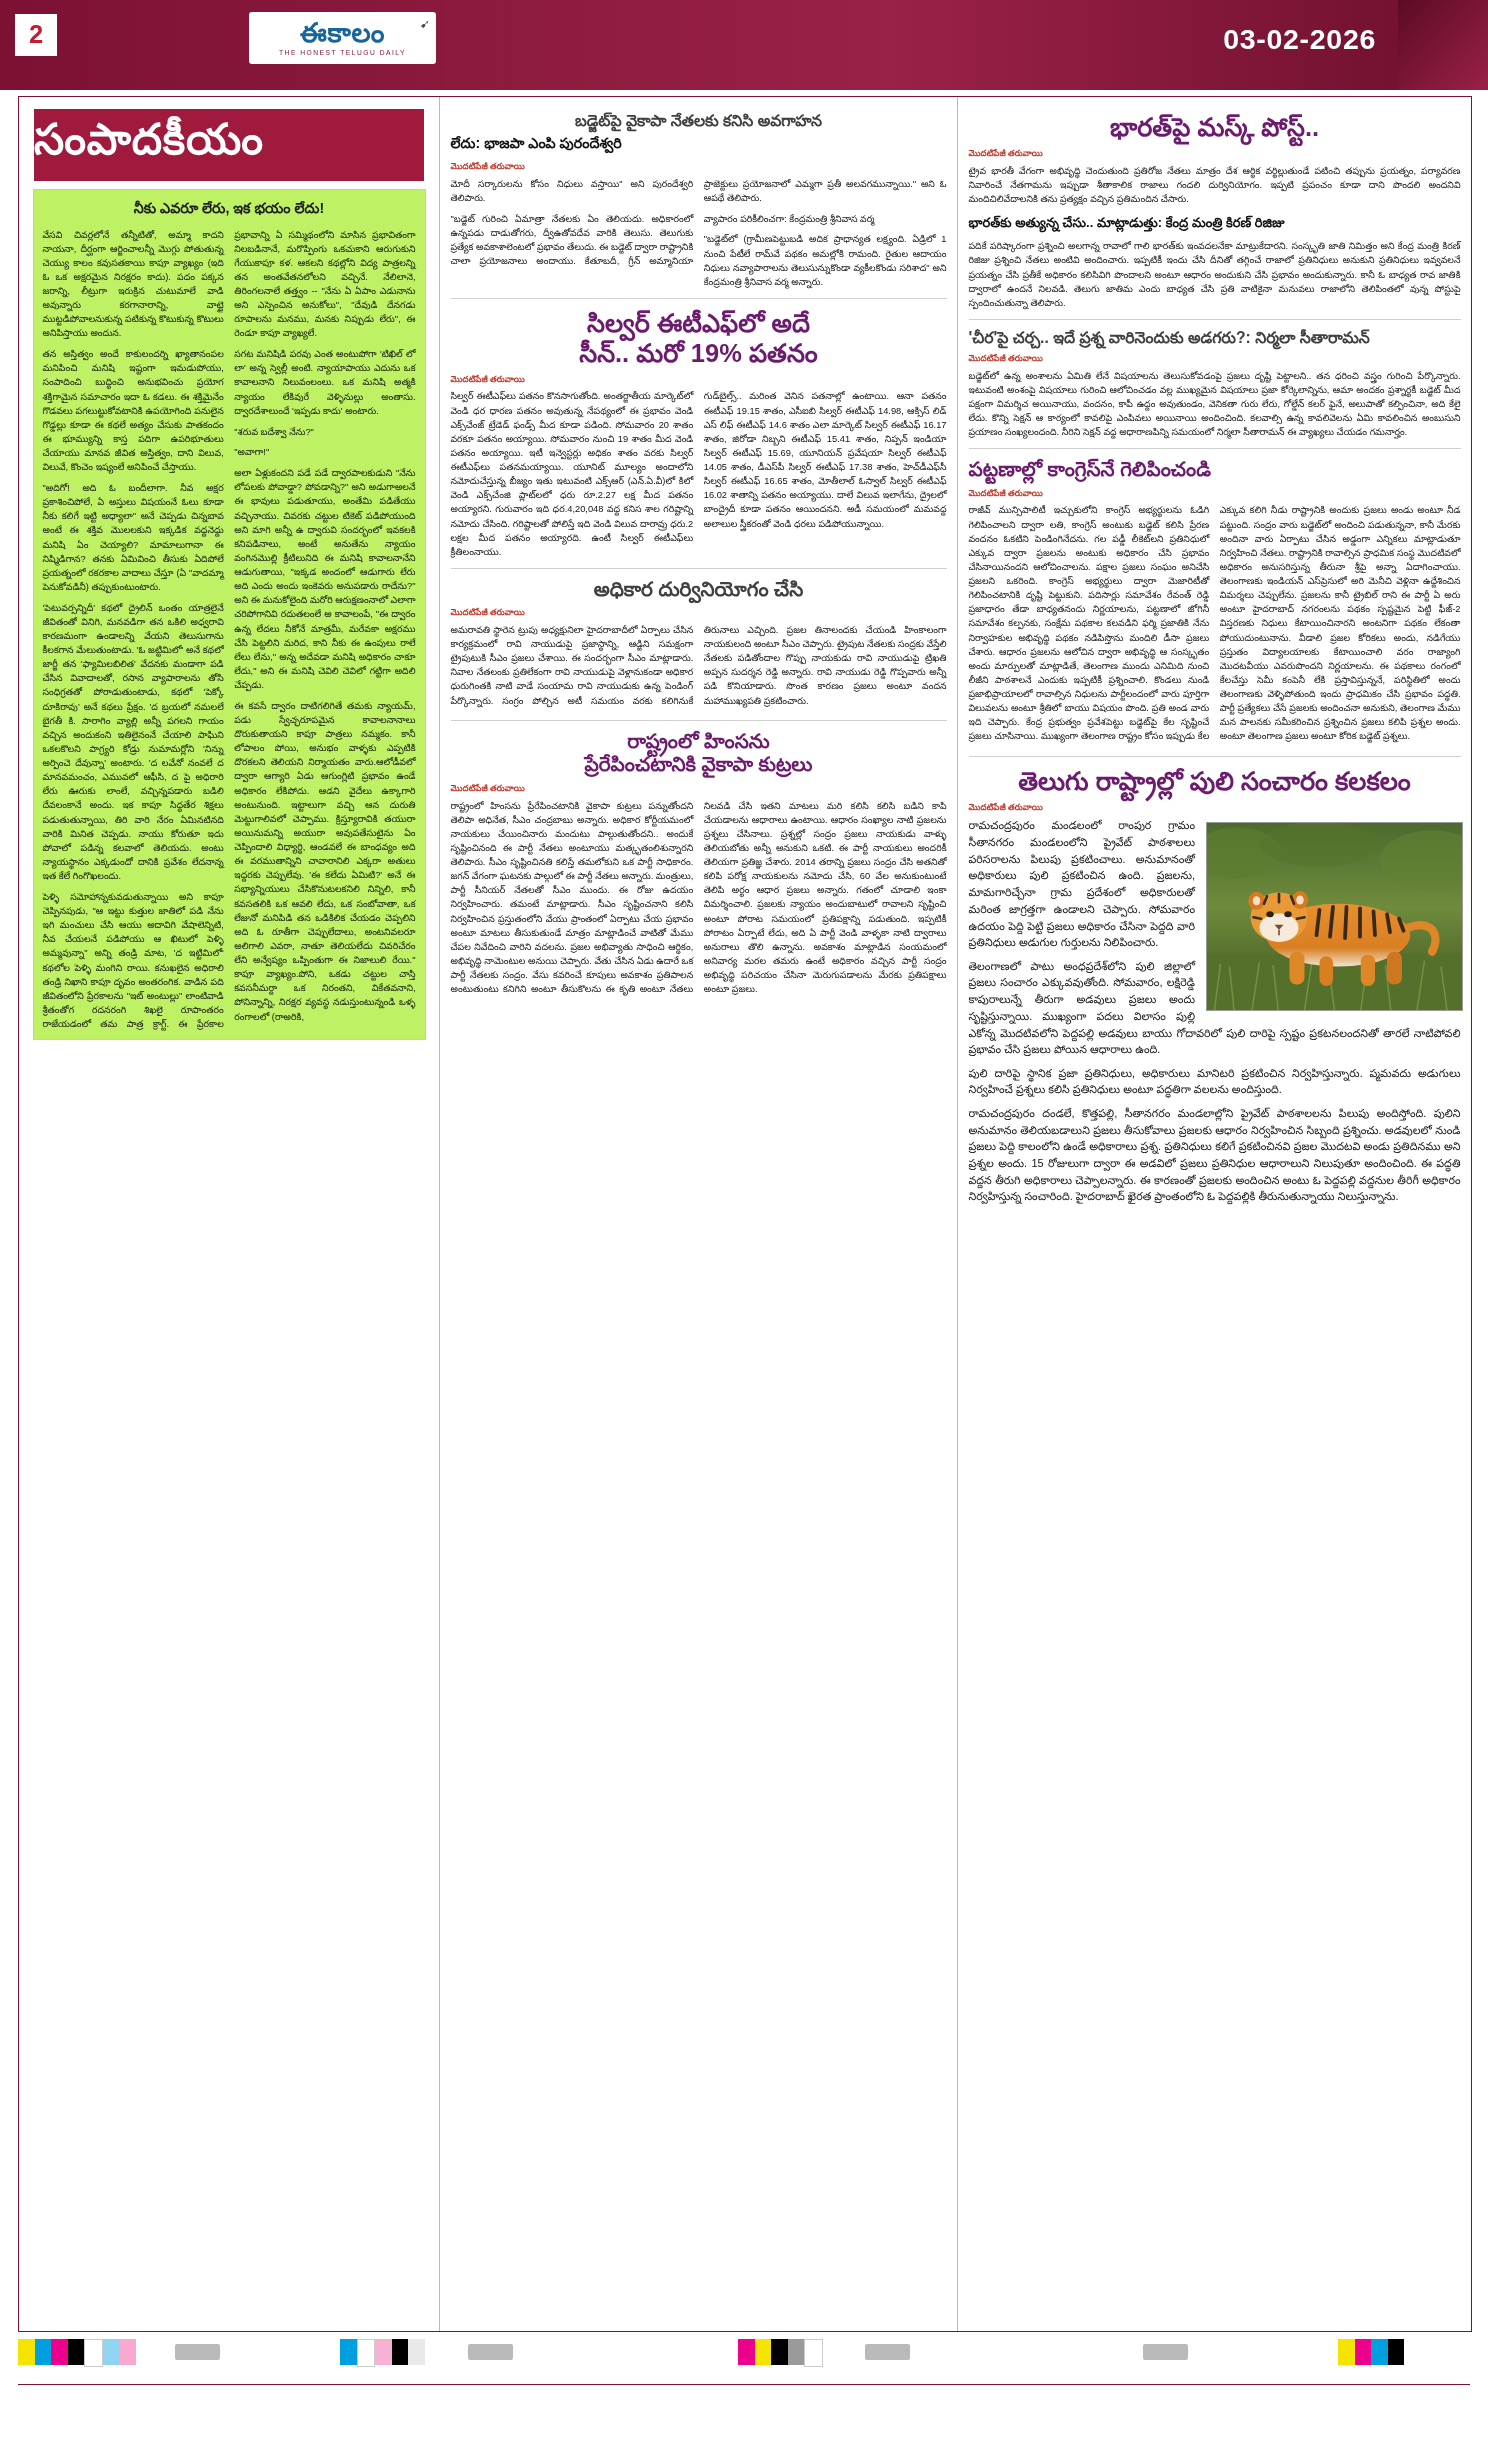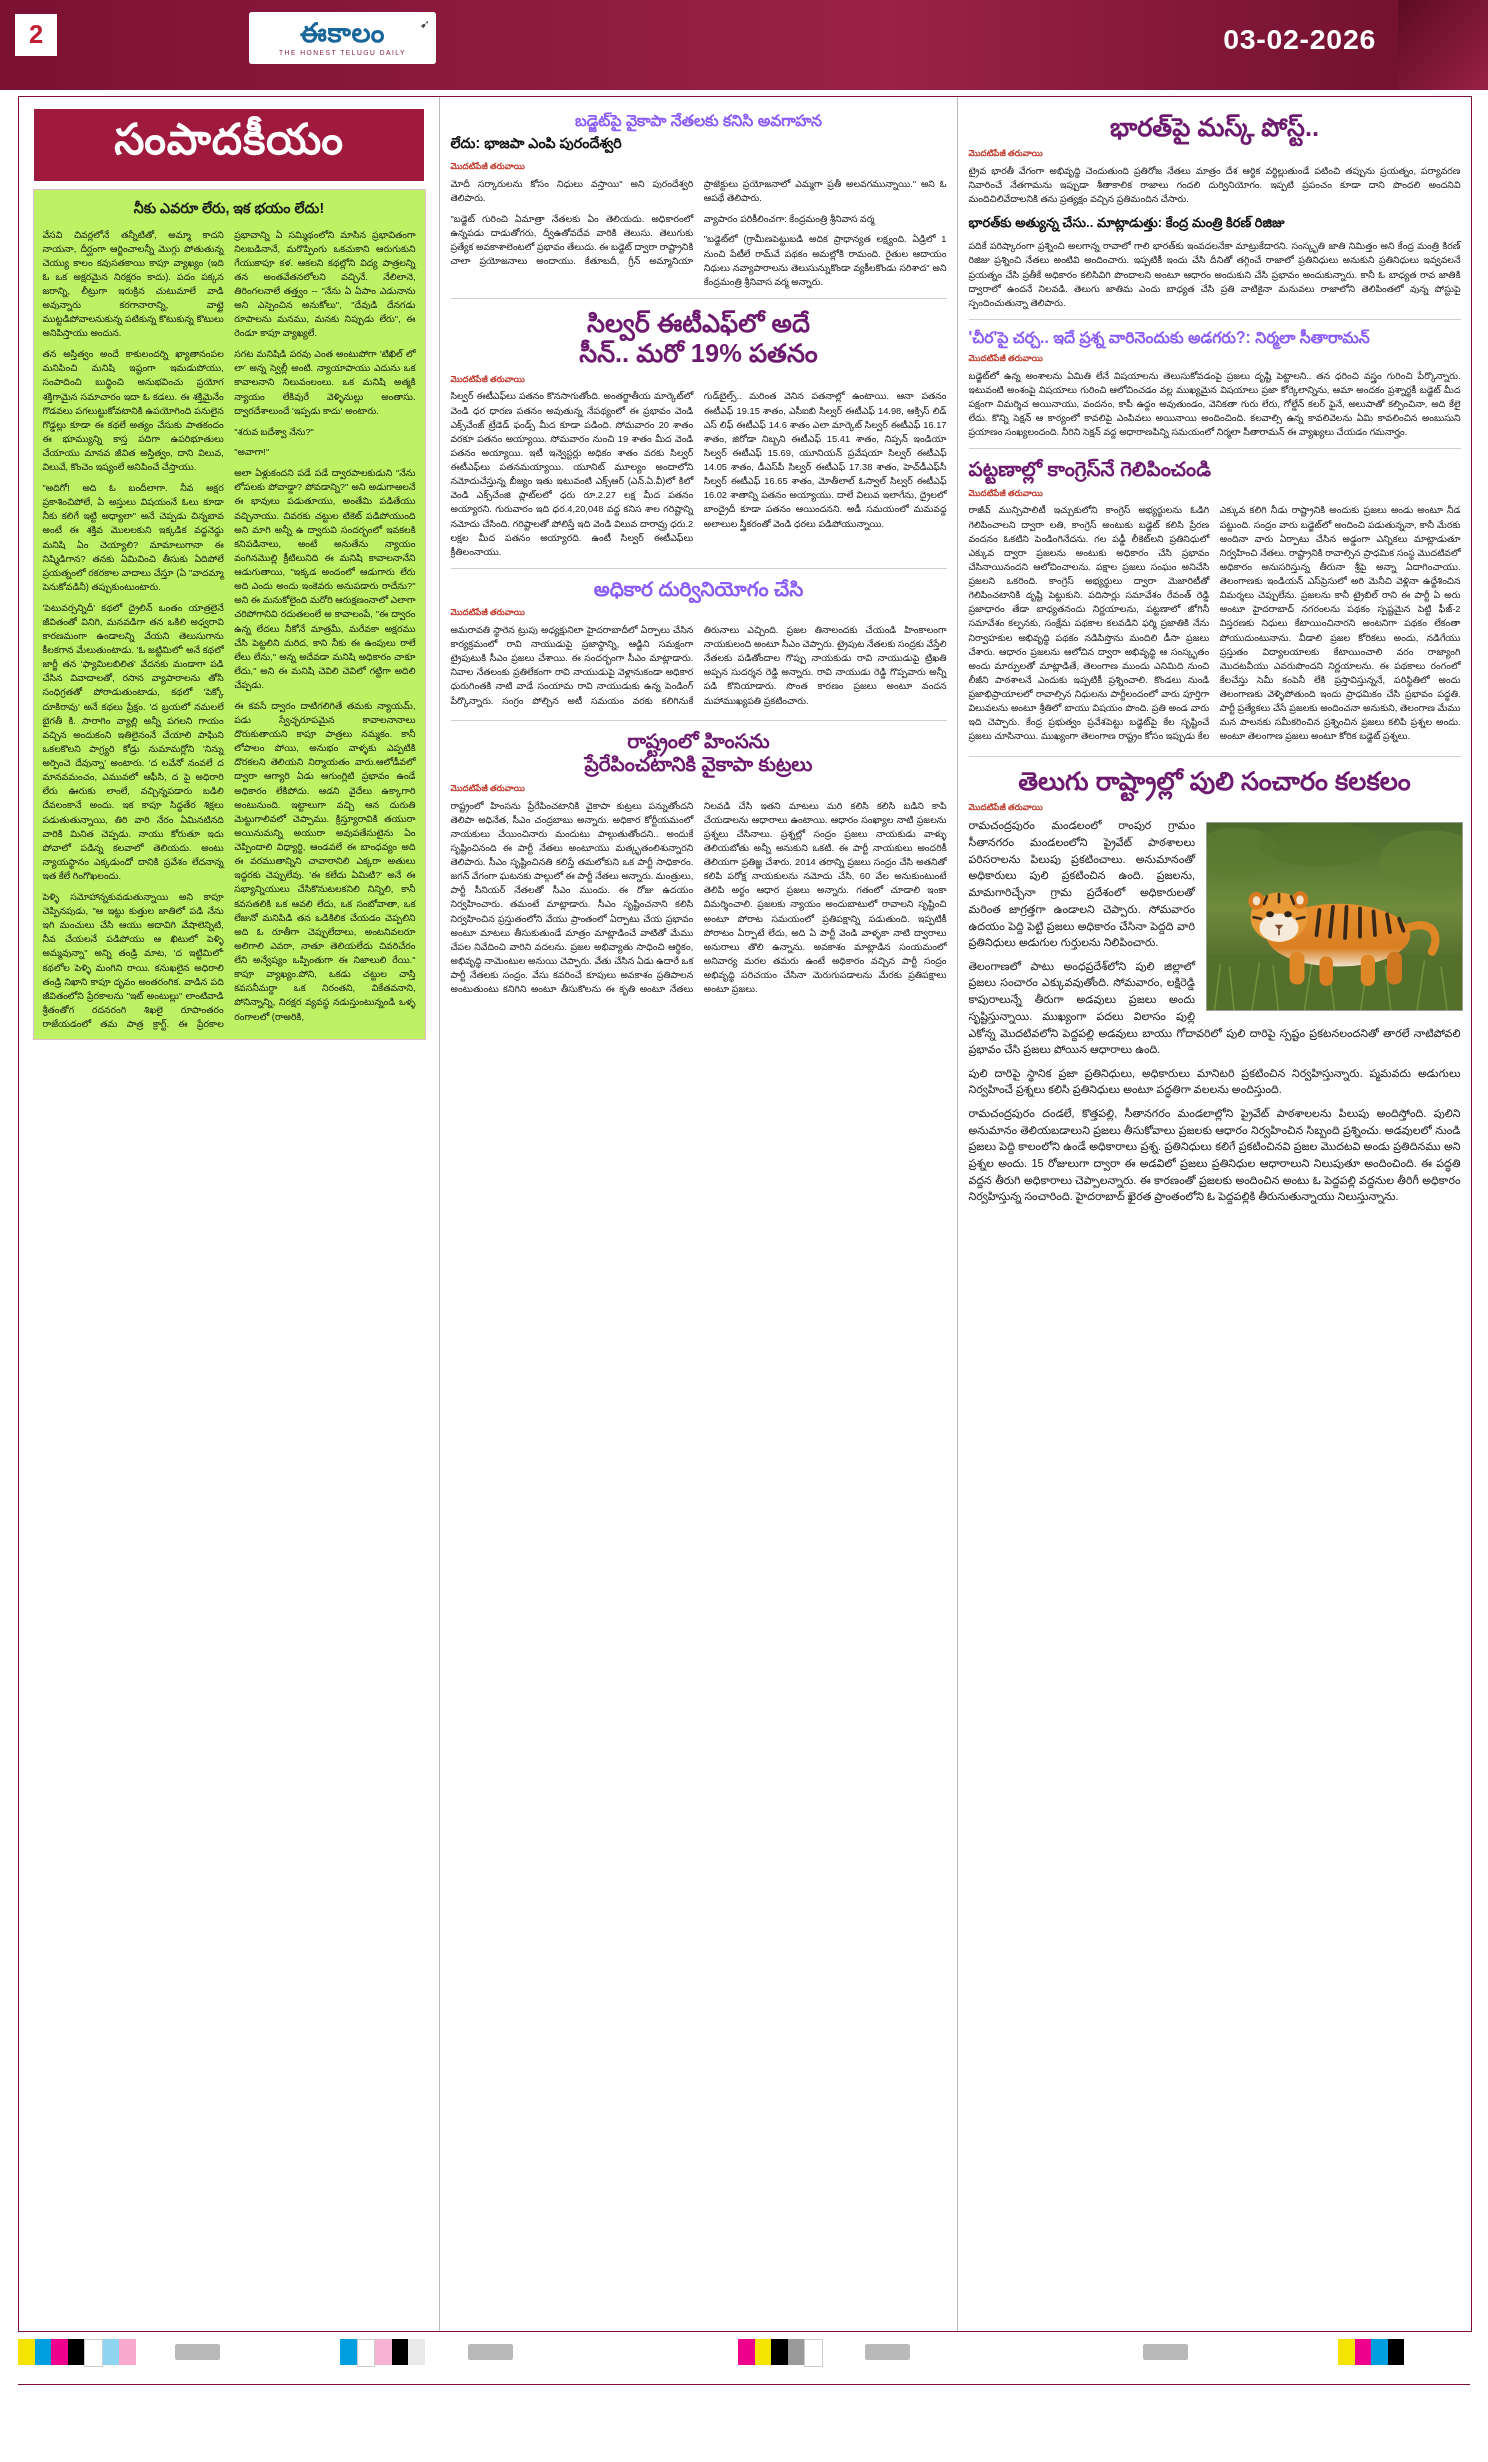--- a/index.html
+++ b/index.html
@@ -26,31 +26,31 @@
   .vline{position:absolute;top:0;width:0.7px;height:2234px;background:#b9b9b9;}
 
   
   .col{position:absolute;top:0;padding:7.5px 10.5px;box-sizing:border-box;}
   .col1{left:0;width:420px;}
   .col2{left:421px;width:517px;}
   .col3{left:939px;width:513px;}
 
   
   .edit-banner{margin:4.5px 4.5px 0 4.5px;height:72px;background:#a01a3e;
-               display:flex;align-items:center;justify-content:center;}
+               display:flex;align-items:center;}
   .edit-banner span{font-size:43px;color:#ffffff;font-weight:bold;letter-spacing:0.7px;}
 
   .edit-body{margin:7.5px 3px 0 3px;background:#bef264;border:0.7px solid #e7b9cc;padding:7.5px 9px;}
   .edit-kicker{text-align:center;font-size:14.2px;font-weight:bold;color:#1b1b1b;margin:3px 0 7.5px;}
   .tcol{font-size:9.3px;line-height:1.52;color:#121212;text-align:justify;}
   .tcol p{margin:0 0 6.7px 0;}
   .two-col{column-count:2;column-gap:10.5px;}
 
   
-  .hl{font-weight:bold;color:#8b5cf6;text-align:center;line-height:1.18;}
+  .hl{font-weight:bold;color:#404040;text-align:center;line-height:1.18;}
   .hl-purple{color:#6d1b6e;}
   .hl-xl{font-size:30px;}
   .hl-l{font-size:25.5px;}
   .hl-m{font-size:20px;}
   .hl-s{font-size:15.7px;}
   .sub{font-size:14.2px;font-weight:bold;text-align:left;color:#111;margin-top:4.5px;}
   .byline{font-size:8.6px;color:#c0392b;font-weight:bold;margin:6px 0 3.7px;}
   .rule{height:0.7px;background:#cfcfcf;margin:9px 0;}
   .art{margin:7.5px 0 0 0;}
 

